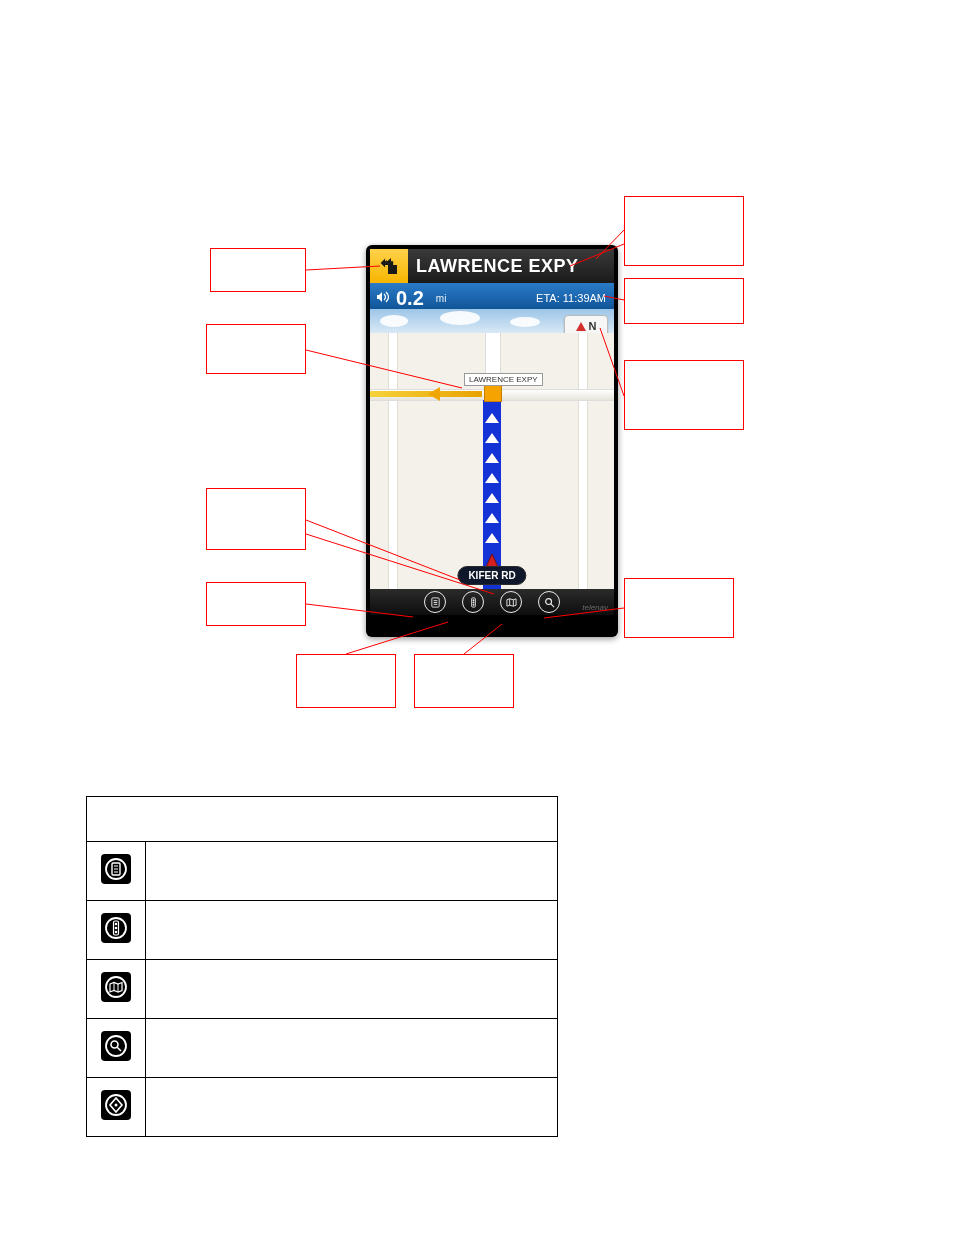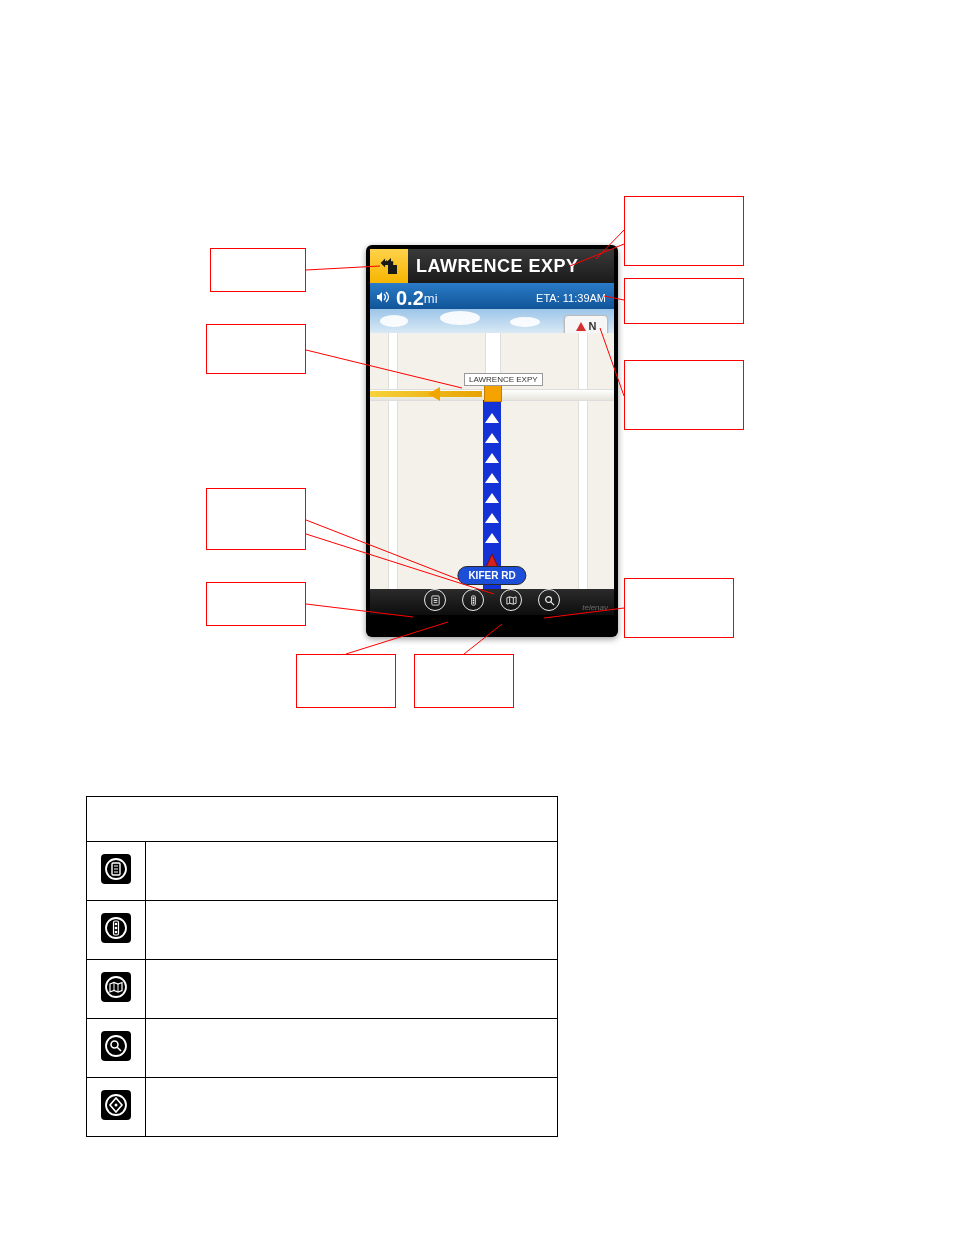--- a/index.html
+++ b/index.html
@@ -13,41 +13,41 @@
   
   .phone{position:absolute;left:366px;top:245px;width:252px;height:392px;background:#000;border-radius:6px;box-shadow:0 2px 6px rgba(0,0,0,.4)}
   .screen{position:absolute;left:4px;top:4px;right:4px;bottom:22px;background:#eceae4;overflow:hidden}
   .hdr-dark{position:absolute;left:0;top:0;right:0;height:34px;background:linear-gradient(#3a3a3a,#1a1a1a);display:flex;align-items:center}
   .turn{width:38px;height:34px;background:linear-gradient(#ffd24a,#f7b500);display:flex;align-items:center;justify-content:center}
   .turn svg{width:24px;height:24px}
   .road{flex:1;color:#fff;font-weight:700;font-size:18px;padding-left:8px;letter-spacing:.5px}
   .hdr-blue{position:absolute;left:0;top:34px;right:0;height:30px;background:linear-gradient(#2a7bc8,#0d4f91);color:#fff;display:flex;align-items:center;font-size:12px}
   .spk{margin-left:6px;margin-right:6px}
   .dist{font-size:20px;font-weight:700}
-  .mi{font-size:13px;margin-left:0;opacity:.9}
+  .mi{font-size:10px;margin-left:12px;opacity:.9}
   .eta{margin-left:auto;margin-right:8px;font-size:11px}
   .sky{position:absolute;left:0;top:60px;right:0;height:24px;background:linear-gradient(#9dc5e8,#d9e9f5)}
   .cloud{position:absolute;background:#fff;border-radius:50%;opacity:.9}
   .compass{position:absolute;right:6px;top:66px;width:42px;height:20px;background:#f6f6f6;border:1px solid #bbb;border-radius:4px;display:flex;align-items:center;justify-content:center;box-shadow:0 1px 2px rgba(0,0,0,.2)}
   .compass .tri{width:0;height:0;border-left:5px solid transparent;border-right:5px solid transparent;border-bottom:9px solid #d32f2f;margin-right:3px}
   .compass span{font-size:11px;font-weight:700;color:#333}
   .map{position:absolute;left:0;top:84px;right:0;bottom:26px;background:#f3f1e9}
   .road-h{position:absolute;left:0;right:0;height:10px;background:linear-gradient(#fff,#e6e4db);top:56px;border-top:1px solid #ddd;border-bottom:1px solid #ddd}
   .road-v{position:absolute;width:14px;top:0;bottom:0;left:50%;margin-left:-7px;background:#fff;border-left:1px solid #ddd;border-right:1px solid #ddd}
   .road-side{position:absolute;width:8px;top:0;bottom:0;background:#fff;border-left:1px solid #e0ded5;border-right:1px solid #e0ded5}
   .yellow-h{position:absolute;left:0;width:112px;height:6px;background:linear-gradient(90deg,#f6d23a,#e8a200);top:58px}
   .yellow-arrow{position:absolute;top:54px;left:58px;width:0;height:0;border-top:7px solid transparent;border-bottom:7px solid transparent;border-right:12px solid #f0a500}
   .node{position:absolute;left:50%;margin-left:-8px;top:51px;width:16px;height:16px;background:#f4a300;border:1px solid #c77e00}
   .blue-route{position:absolute;left:50%;margin-left:-9px;top:67px;width:18px;bottom:0;background:#1333d6}
   .chevron{position:absolute;left:50%;margin-left:-7px;width:0;height:0;border-left:7px solid transparent;border-right:7px solid transparent;border-bottom:10px solid #fff}
   .roadtag{position:absolute;background:#fff;border:1px solid #999;font-size:8px;padding:1px 4px;white-space:nowrap;color:#333}
   .vehicle{position:absolute;left:50%;top:220px;transform:translateX(-50%)}
   .vehicle svg{width:26px;height:28px}
-  .curlabel{position:absolute;left:50%;bottom:4px;transform:translateX(-50%);background:#1d4ed8;color:#fff;font-size:10px;font-weight:700;padding:3px 10px;border-radius:10px;border:1px solid #2a2a2a}
-  .toolbar{position:absolute;left:0;right:0;bottom:0;height:26px;background:linear-gradient(#2b2b2b,#0d0d0d);display:flex;align-items:flex-start;justify-content:center;gap:16px}
+  .curlabel{position:absolute;left:50%;bottom:4px;transform:translateX(-50%);background:#0f172a;color:#fff;font-size:10px;font-weight:700;padding:3px 10px;border-radius:10px;border:1px solid #2a2a2a}
+  .toolbar{position:absolute;left:0;right:0;bottom:0;height:26px;background:linear-gradient(#2b2b2b,#0d0d0d);display:flex;align-items:center;justify-content:center;gap:16px}
   .tbtn{width:20px;height:20px;border:1.5px solid #eaeaea;border-radius:50%;display:flex;align-items:center;justify-content:center;background:transparent}
   .tbtn svg{width:11px;height:11px}
   .brand{position:absolute;right:6px;bottom:3px;color:#6a6a6a;font-size:8px;font-style:italic}
 </style>
 </head>
 <body>
 
 <div class="page">
 
   <div class="box" style="left:210px;top:248px;width:96px;height:44px"><span></span></div>

